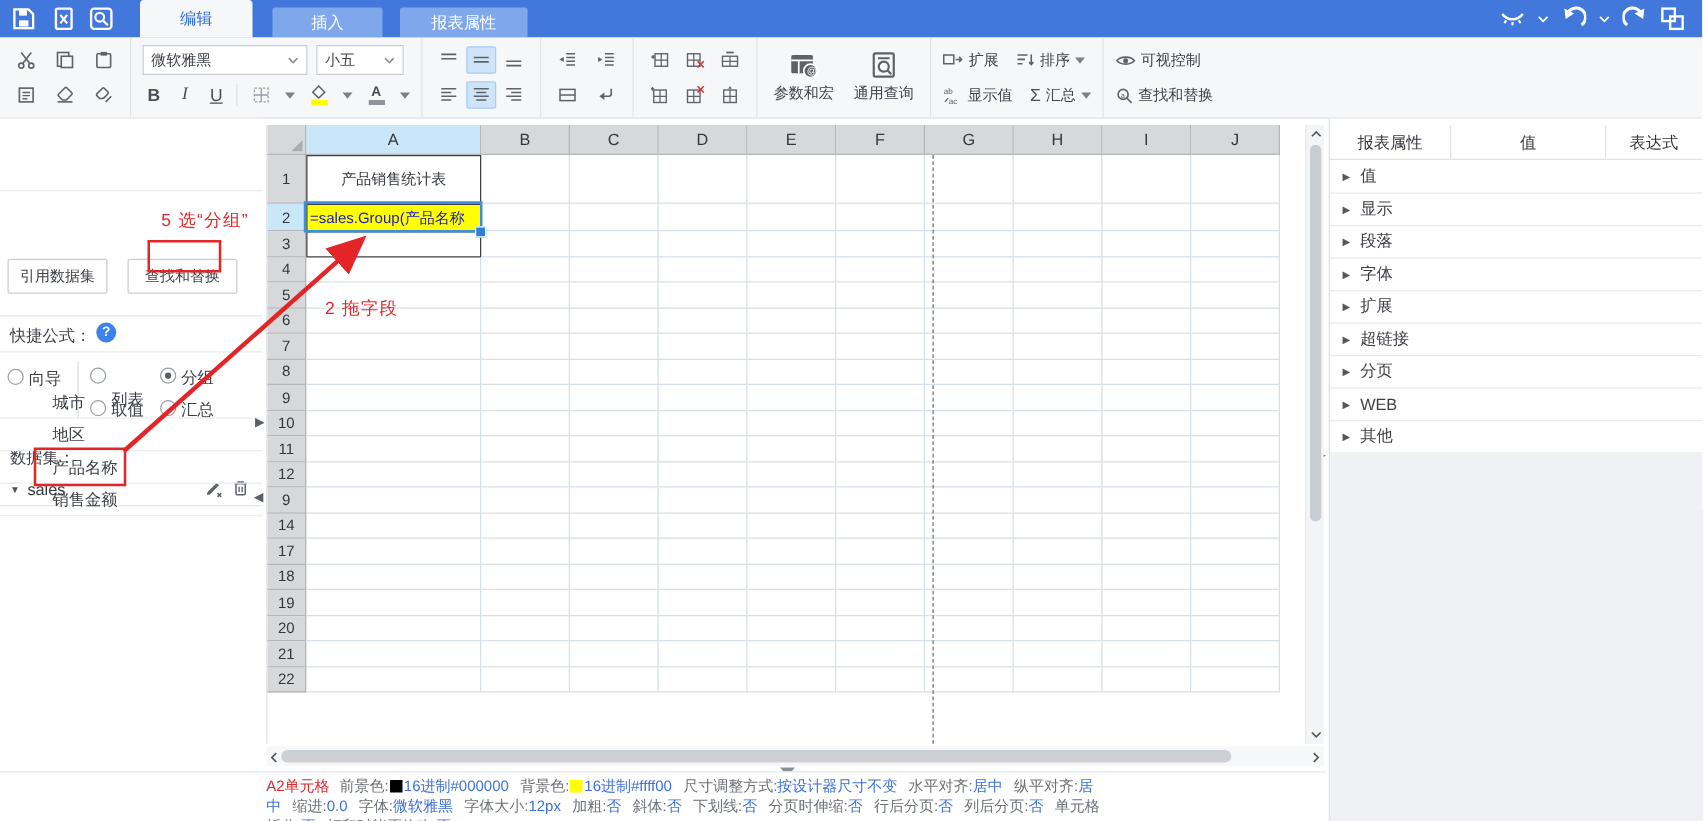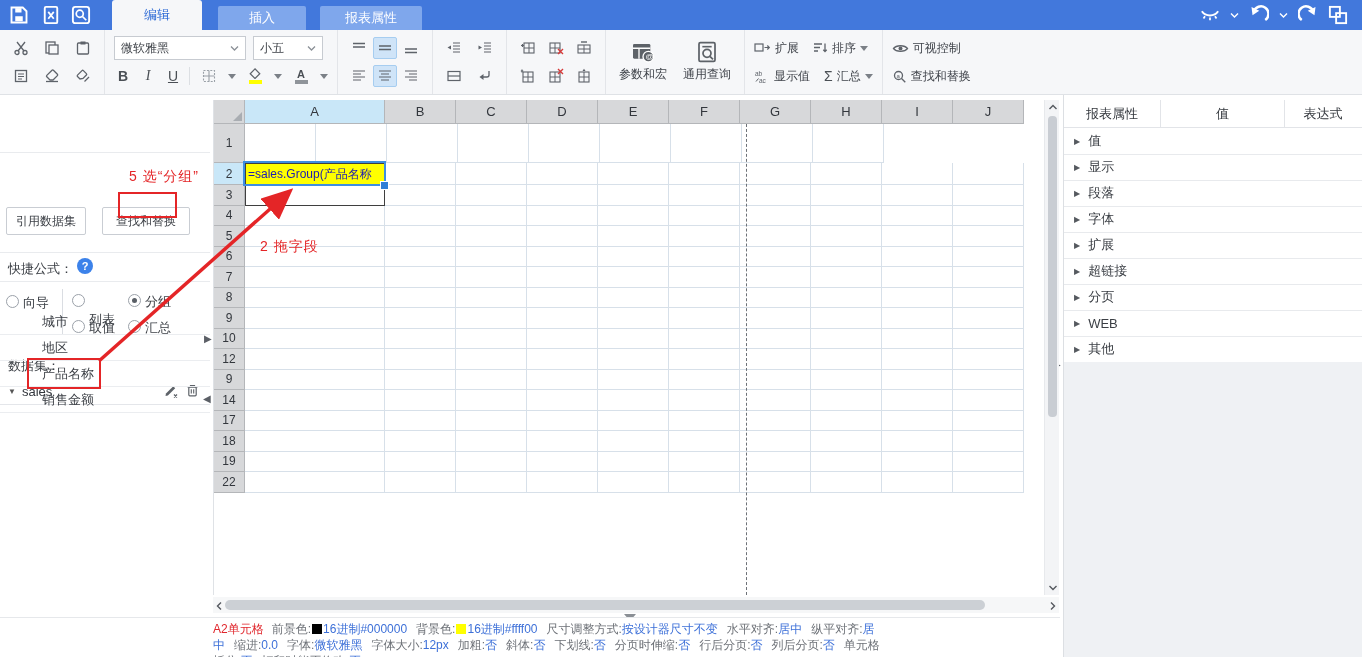--- a/index.html
+++ b/index.html
@@ -553,20 +553,21 @@
         <div class="col-h" style="width: 71px;">E</div>
         <div class="col-h" style="width: 71px;">F</div>
         <div class="col-h" style="width: 71px;">G</div>
         <div class="col-h" style="width: 71px;">H</div>
         <div class="col-h" style="width: 71px;">I</div>
         <div class="col-h" style="width: 71px;">J</div>
       </div>
     <div id="grid-rows">
         <div class="g-row" style="height: 39px;">
           <div class="row-h">1</div>
+          <div class="cell tblb a1" style="width: 140px;">产品销售统计表</div>
           <div class="cell" style="width: 71px;"></div>
           <div class="cell" style="width: 71px;"></div>
           <div class="cell" style="width: 71px;"></div>
           <div class="cell" style="width: 71px;"></div>
           <div class="cell" style="width: 71px;"></div>
           <div class="cell" style="width: 71px;"></div>
           <div class="cell" style="width: 71px;"></div>
           <div class="cell" style="width: 71px;"></div>
           <div class="cell" style="width: 71px;"></div>
         </div>
@@ -681,20 +682,33 @@
           <div class="cell" style="width: 71px;"></div>
           <div class="cell" style="width: 71px;"></div>
           <div class="cell" style="width: 71px;"></div>
           <div class="cell" style="width: 71px;"></div>
           <div class="cell" style="width: 71px;"></div>
           <div class="cell" style="width: 71px;"></div>
           <div class="cell" style="width: 71px;"></div>
           <div class="cell" style="width: 71px;"></div>
         </div>
         <div class="g-row" style="height: 20.5px;">
+          <div class="row-h">11</div>
+          <div class="cell" style="width: 140px;"></div>
+          <div class="cell" style="width: 71px;"></div>
+          <div class="cell" style="width: 71px;"></div>
+          <div class="cell" style="width: 71px;"></div>
+          <div class="cell" style="width: 71px;"></div>
+          <div class="cell" style="width: 71px;"></div>
+          <div class="cell" style="width: 71px;"></div>
+          <div class="cell" style="width: 71px;"></div>
+          <div class="cell" style="width: 71px;"></div>
+          <div class="cell" style="width: 71px;"></div>
+        </div>
+        <div class="g-row" style="height: 20.5px;">
           <div class="row-h">12</div>
           <div class="cell" style="width: 140px;"></div>
           <div class="cell" style="width: 71px;"></div>
           <div class="cell" style="width: 71px;"></div>
           <div class="cell" style="width: 71px;"></div>
           <div class="cell" style="width: 71px;"></div>
           <div class="cell" style="width: 71px;"></div>
           <div class="cell" style="width: 71px;"></div>
           <div class="cell" style="width: 71px;"></div>
           <div class="cell" style="width: 71px;"></div>
@@ -747,20 +761,46 @@
           <div class="cell" style="width: 71px;"></div>
           <div class="cell" style="width: 71px;"></div>
           <div class="cell" style="width: 71px;"></div>
           <div class="cell" style="width: 71px;"></div>
           <div class="cell" style="width: 71px;"></div>
           <div class="cell" style="width: 71px;"></div>
           <div class="cell" style="width: 71px;"></div>
         </div>
         <div class="g-row" style="height: 20.5px;">
           <div class="row-h">19</div>
+          <div class="cell" style="width: 140px;"></div>
+          <div class="cell" style="width: 71px;"></div>
+          <div class="cell" style="width: 71px;"></div>
+          <div class="cell" style="width: 71px;"></div>
+          <div class="cell" style="width: 71px;"></div>
+          <div class="cell" style="width: 71px;"></div>
+          <div class="cell" style="width: 71px;"></div>
+          <div class="cell" style="width: 71px;"></div>
+          <div class="cell" style="width: 71px;"></div>
+          <div class="cell" style="width: 71px;"></div>
+        </div>
+        <div class="g-row" style="height: 20.5px;">
+          <div class="row-h">20</div>
+          <div class="cell" style="width: 140px;"></div>
+          <div class="cell" style="width: 71px;"></div>
+          <div class="cell" style="width: 71px;"></div>
+          <div class="cell" style="width: 71px;"></div>
+          <div class="cell" style="width: 71px;"></div>
+          <div class="cell" style="width: 71px;"></div>
+          <div class="cell" style="width: 71px;"></div>
+          <div class="cell" style="width: 71px;"></div>
+          <div class="cell" style="width: 71px;"></div>
+          <div class="cell" style="width: 71px;"></div>
+        </div>
+        <div class="g-row" style="height: 20.5px;">
+          <div class="row-h">21</div>
           <div class="cell" style="width: 140px;"></div>
           <div class="cell" style="width: 71px;"></div>
           <div class="cell" style="width: 71px;"></div>
           <div class="cell" style="width: 71px;"></div>
           <div class="cell" style="width: 71px;"></div>
           <div class="cell" style="width: 71px;"></div>
           <div class="cell" style="width: 71px;"></div>
           <div class="cell" style="width: 71px;"></div>
           <div class="cell" style="width: 71px;"></div>
           <div class="cell" style="width: 71px;"></div>

